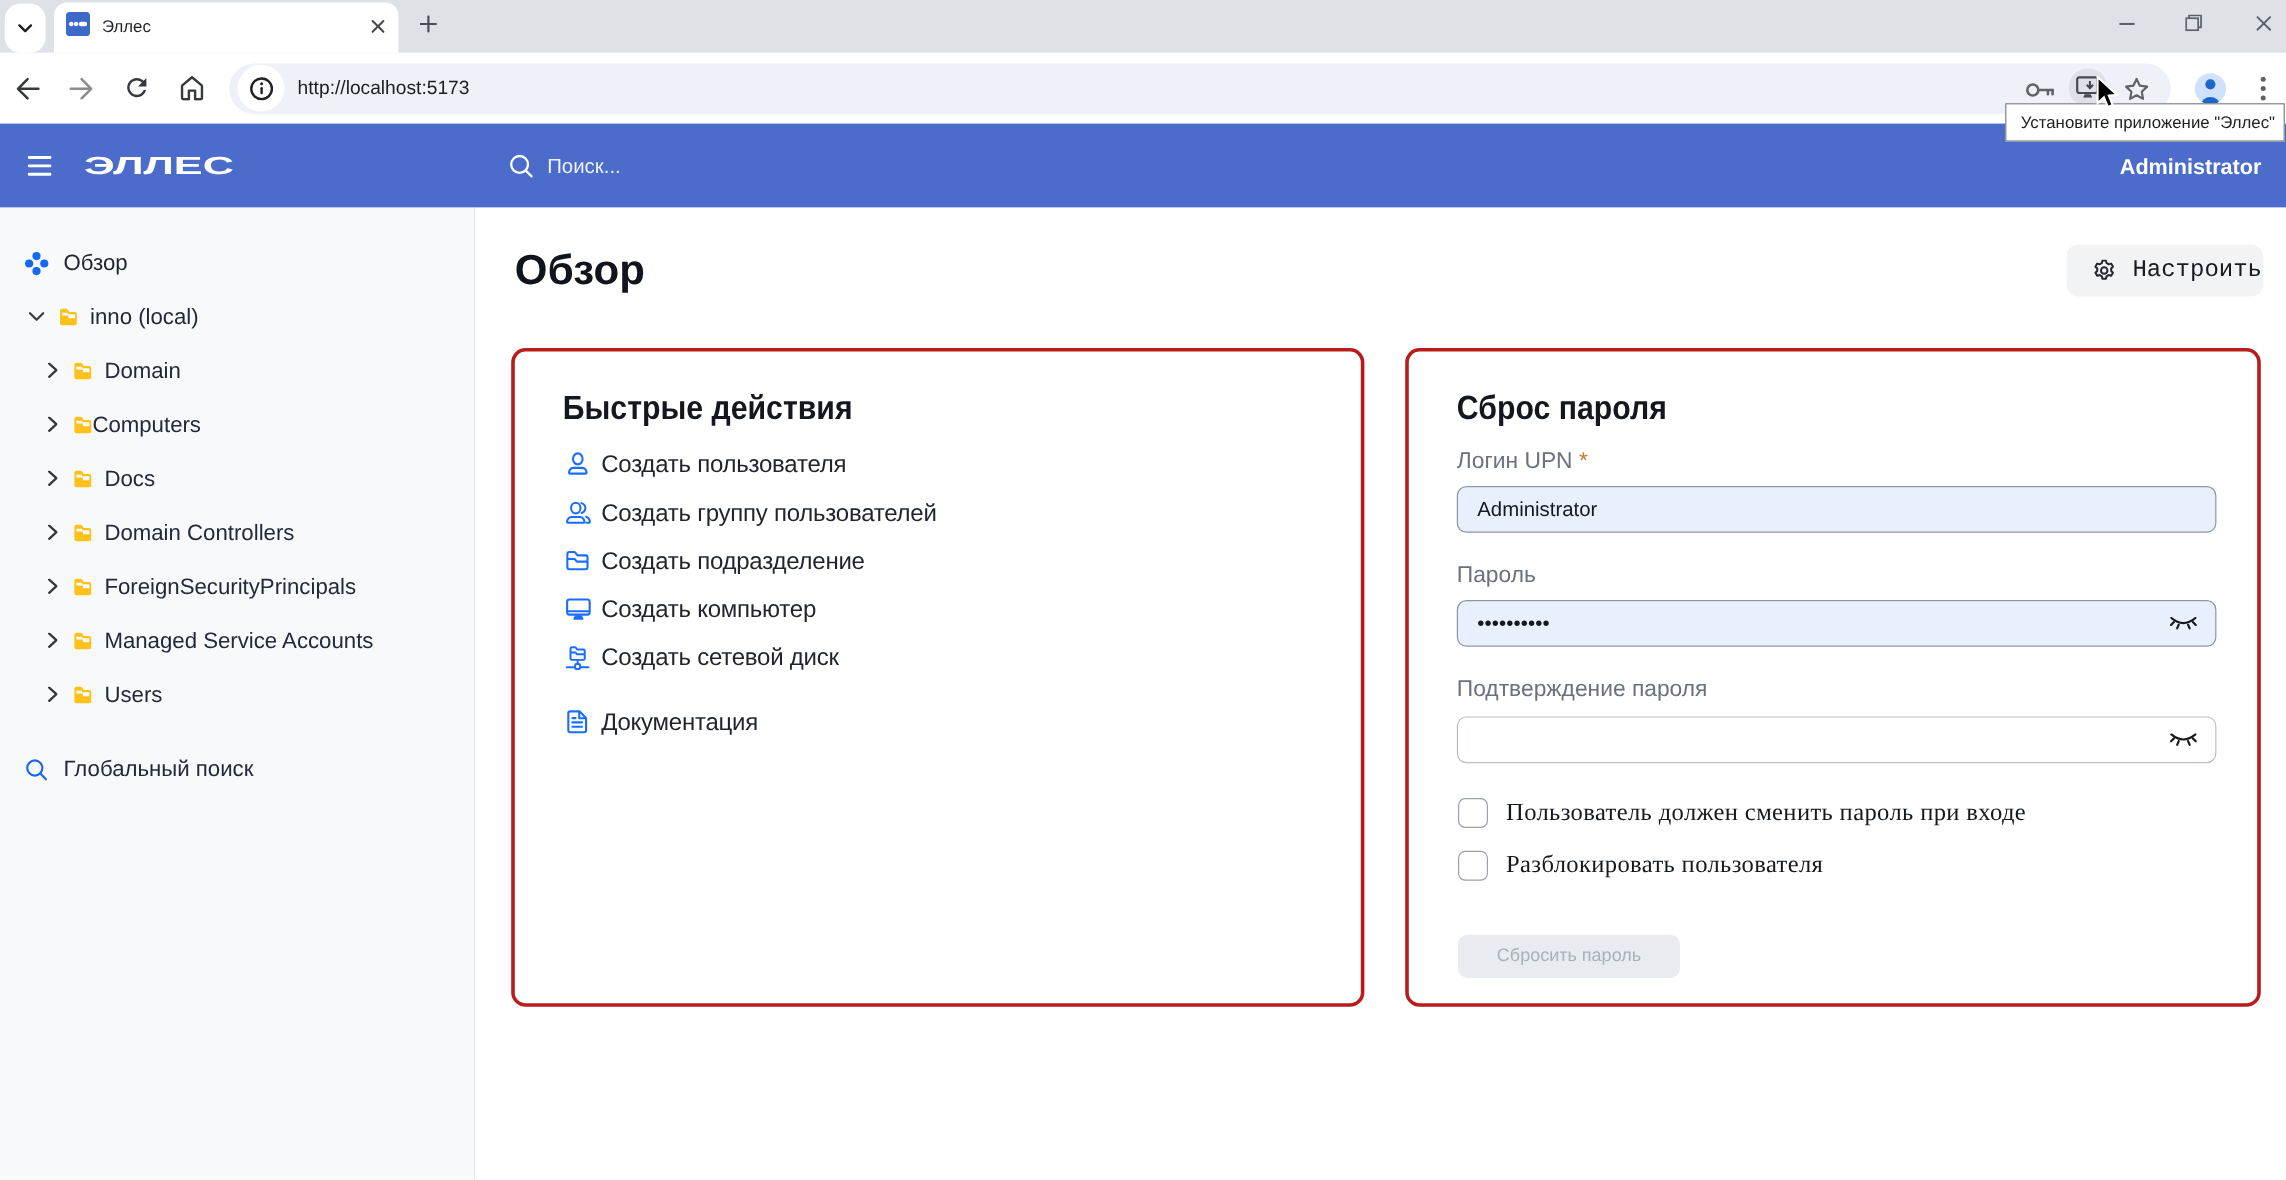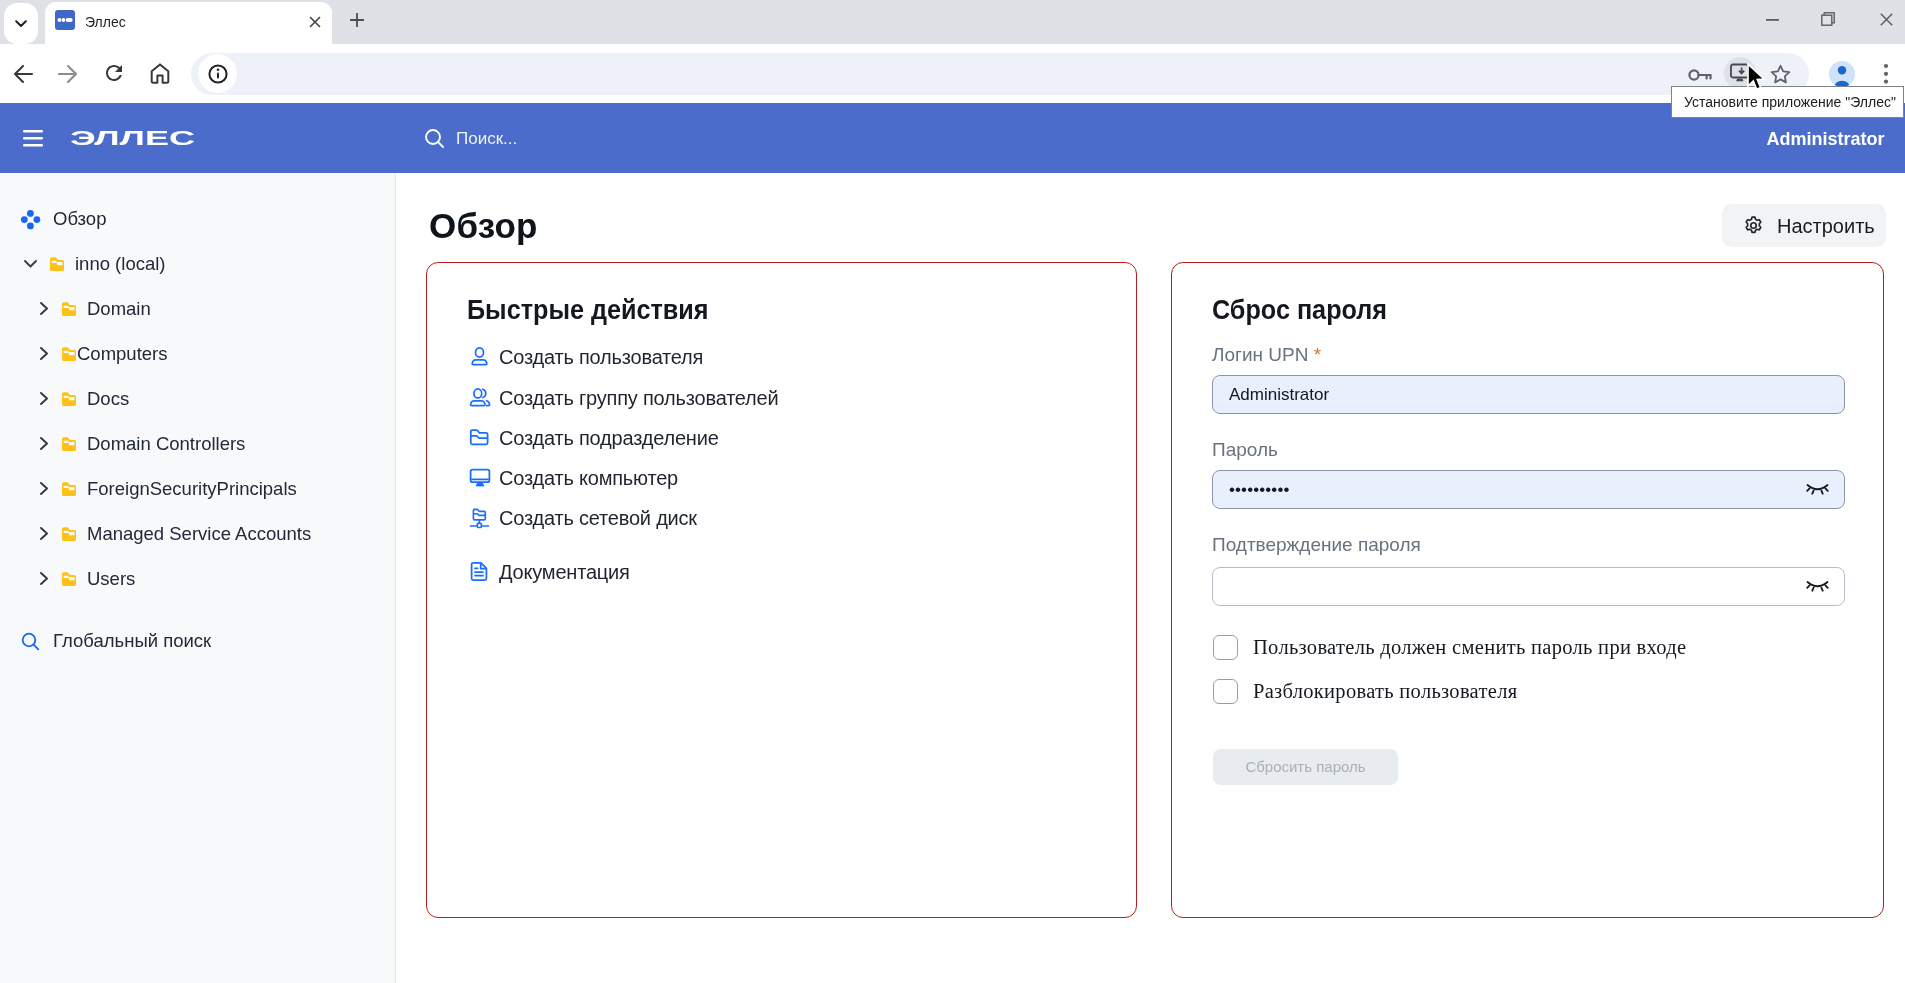--- a/index.html
+++ b/index.html
@@ -21,23 +21,23 @@
   #appheader { position:absolute; left:0; top:103px; width:1905px; height:70px; background:#4B6CCA; }
   #admname { position:absolute; right:20.5px; top:0; height:70px; line-height:72px; font-size:18px; font-weight:bold; color:#fff; }
   #searchph { position:absolute; left:456px; top:0; height:70px; line-height:72px; font-size:17px; color:#EDF1F8; }
   
   #sidebar { position:absolute; left:0; top:173px; width:396px; height:810px; background:#F8F9FB; border-right:1px solid #E4E7EC; }
   .srow { position:absolute; height:24px; line-height:24px; font-size:18.5px; color:#222939; white-space:nowrap; }
   .tchev { left:40px; } .tfold { left:60.5px; }
   
   #content { position:absolute; left:396px; top:173px; width:1509px; height:810px; background:#fff; }
   #h1 { position:absolute; left:33px; top:33px; font-size:35px; font-weight:bold; color:#10141B; letter-spacing:.2px; }
-  #cfgbtn { position:absolute; left:1326px; top:31px; width:164px; height:43px; background:#F2F3F5; border-radius:10px; }
+  #cfgbtn { position:absolute; left:1326px; top:31px; width:164px; height:43px; background:#F2F3F5; border-radius:10px;font-family:Liberation Mono, monospace; }
   #cfgbtn span { position:absolute; left:55px; top:0; height:43px; line-height:44px; font-size:20px; color:#171B22; }
-  .card { position:absolute; top:89px; height:656px; background:#fff; border:1px solid #b91c1c; border-radius:12px; }
+  .card { position:absolute; top:117px; height:549px; background:#fff; border:3px solid #b91c1c; border-radius:12px; }
   #card1 { left:30px; width:711px; }
   #card2 { left:775px; width:713px; }
   .cardtitle { position:absolute; left:40px; top:31px; font-size:28px; font-weight:bold; color:#14171E; transform:scaleX(0.9); transform-origin:left; white-space:nowrap; }
   .qitem { position:absolute; left:42px; height:24px; line-height:24px; font-size:20px; letter-spacing:-0.2px; color:#1F242E; white-space:nowrap; }
   .qitem svg { position:absolute; left:0; top:1px; }
   .qitem span { padding-left:30px; }
   .flabel { position:absolute; left:40px; height:24px; line-height:24px; font-size:19px; color:#6A7280; }
   .finput { position:absolute; left:40px; width:633px; height:39px; border-radius:8px; border:1px solid #8E96A6;
     font-size:17px; color:#15181E; line-height:37px; padding-left:16px; }
   .fill { background:#E8F0FE; }
@@ -106,20 +106,21 @@
   <svg class="abs" style="left:150px;top:19px" width="20" height="21" viewBox="0 0 20 21">
     <path d="M1.7 8.3 L10 1.4 L18.3 8.3 V18.4 a1.3 1.3 0 0 1 -1.3 1.3 H12.6 V12.5 h-5.2 v7.2 H3 A1.3 1.3 0 0 1 1.7 18.4 Z" fill="none" stroke="#35383D" stroke-width="2" stroke-linejoin="round"></path>
   </svg>
   <div id="pill"></div>
   <div class="abs" style="left:198px;top:10px;width:39px;height:39px;border-radius:50%;background:#fff;"></div>
   <svg class="abs" style="left:208px;top:20px" width="20" height="20" viewBox="0 0 20 20">
     <circle cx="10" cy="10" r="8.6" fill="none" stroke="#202124" stroke-width="2"></circle>
     <rect x="9" y="8.6" width="2" height="6" rx="1" fill="#202124"></rect>
     <circle cx="10" cy="5.8" r="1.25" fill="#202124"></circle>
   </svg>
+  <div id="urltext">http://localhost:5173</div>
 
   <svg class="abs" style="left:1688px;top:24px" width="24" height="14" viewBox="0 0 24 14">
     <circle cx="6" cy="7" r="4.6" fill="none" stroke="#5F6368" stroke-width="2.2"></circle>
     <path d="M10.6 7 H22.5 V10.5 M18.6 7 V10.5" fill="none" stroke="#5F6368" stroke-width="2.2" stroke-linecap="round"></path>
   </svg>
 
   <div class="abs" style="left:1724px;top:13px;width:32px;height:32px;border-radius:50%;background:#DEE1E7;"></div>
   <svg class="abs" style="left:1729px;top:18px" width="22" height="22" viewBox="0 0 22 22">
     <rect x="2" y="2.5" width="17" height="13" rx="1.8" fill="none" stroke="#45494E" stroke-width="1.8"></rect>
     <path d="M7 19.2 h7.5 l-1.3 -2.7 h-4.9 Z" fill="#45494E"></path>

